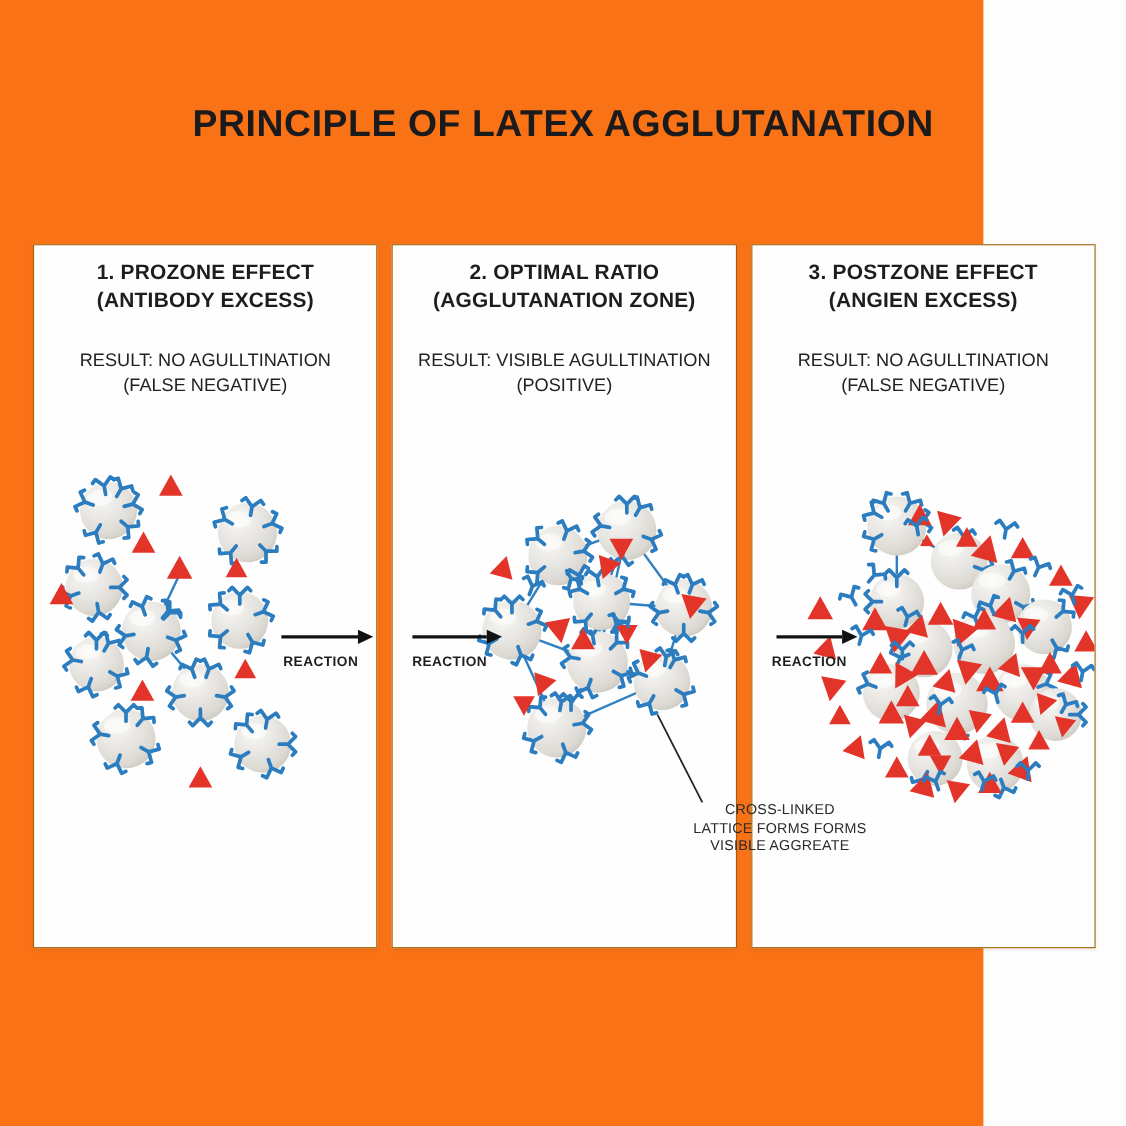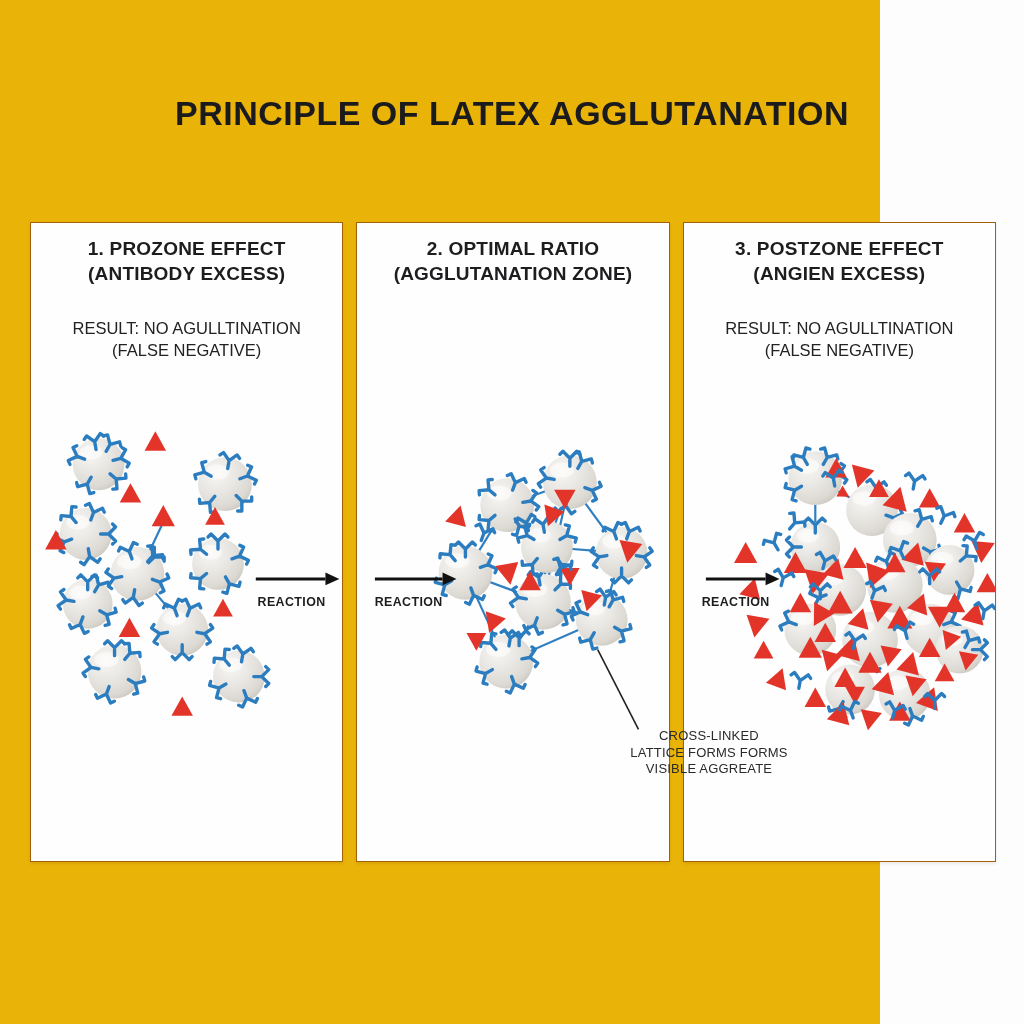--- a/index.html
+++ b/index.html
@@ -1,17 +1,17 @@
 <!DOCTYPE html>
 <html><head>
 <meta charset="utf-8">
 <style>
   html,body{margin:0;padding:0;width:1024px;height:1024px;overflow:hidden;
     background:#fdfdfd;font-family:"Liberation Sans",sans-serif;}
-  .page{position:relative;width:880px;height:1024px;background:#eab308;}
+  .page{position:relative;width:880px;height:1024px;background:#f97316;padding-left:14px;}
   .page-title{position:absolute;top:94px;left:0;width:1024px;text-align:center;
     font-size:34px;font-weight:800;letter-spacing:.5px;color:#1b1b1d;}
   .panels{position:absolute;top:222px;left:30px;width:966px;height:640px;
     display:flex;gap:13px;}
   .panel{position:relative;flex:1 1 0;background:#fefefe;border:1px solid #a16207;
     box-shadow:0 2px 3px rgba(0,0,0,.08);box-sizing:border-box;}
   .panel-header{position:relative;z-index:2;padding-top:13px;text-align:center;color:#1d1d1f;}
   .panel-heading{font-size:19px;font-weight:700;line-height:1.32;letter-spacing:.2px;}
   .panel-result{margin-top:32px;font-size:16.5px;font-weight:400;line-height:1.3;color:#222;}
   .scene{position:absolute;inset:0;width:100%;height:100%;z-index:1;}
@@ -220,20 +220,24 @@
           <polygon points="296,350.5 310,357 296,363.5" fill="#111111"></polygon>
           <text x="262" y="384" text-anchor="middle" fill="#1d1d1f" font-size="12.5" font-weight="700" letter-spacing="0.4" font-family="&quot;Liberation Sans&quot;, sans-serif">REACTION</text>
         </svg>
     </section>
 
     <section class="panel">
       <div class="panel-header">
         <div class="panel-heading">
           <div>2. OPTIMAL RATIO</div>
           <div>(AGGLUTANATION ZONE)</div>
+        </div>
+        <div class="panel-result">
+          <div>RESULT: VISIBLE AGULLTINATION</div>
+          <div>(POSITIVE)</div>
         </div>
       </div>
       <svg class="scene" viewBox="0 0 313 640" preserveAspectRatio="none">
           <defs>
             <radialGradient id="bead-g1" cx="35%" cy="30%" r="80%">
               <stop offset="0%" stop-color="#f8f7f5"></stop>
               <stop offset="45%" stop-color="#e9e7e3"></stop>
               <stop offset="80%" stop-color="#dcd9d3"></stop>
               <stop offset="100%" stop-color="#c7c4be"></stop>
             </radialGradient>

